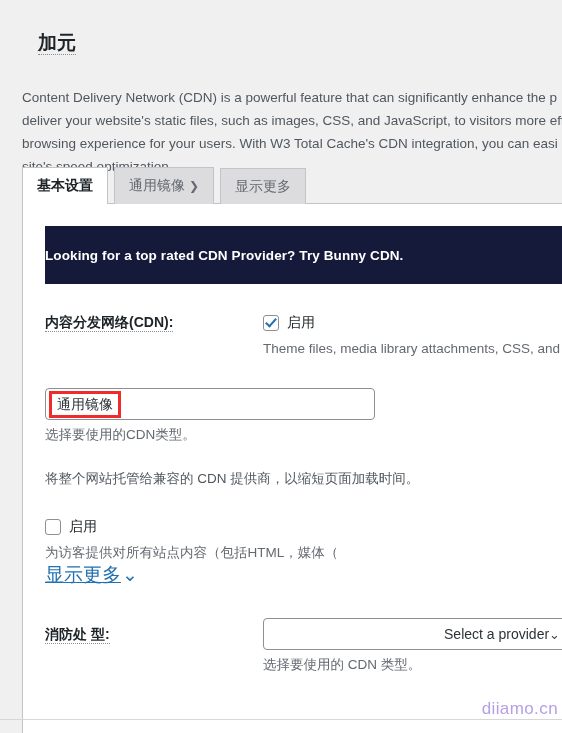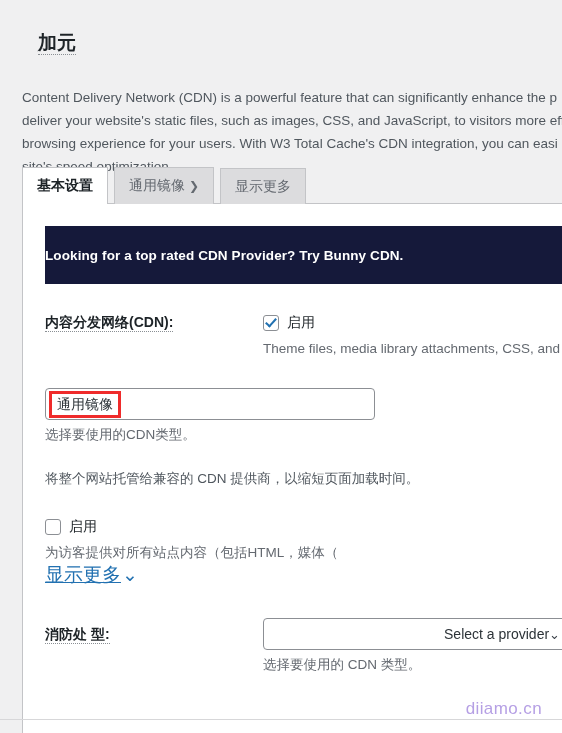--- a/index.html
+++ b/index.html
@@ -223,21 +223,21 @@
   .annot {
     outline: 3px solid #ef2b2b;
     padding: 1px 5px 2px 5px;
     margin-left: -4px;
     display: inline-block;
     line-height: 18px;
   }
 
   .watermark {
     position: absolute;
-    right: 20px;
+    right: 4px;
     bottom: 14px;
     color: #a98fe0;
     font-size: 17px;
     letter-spacing: 0.4px;
     opacity: 0.85;
   }
   .wm-rule {
     position: absolute;
     left: 0;
     right: 0;

